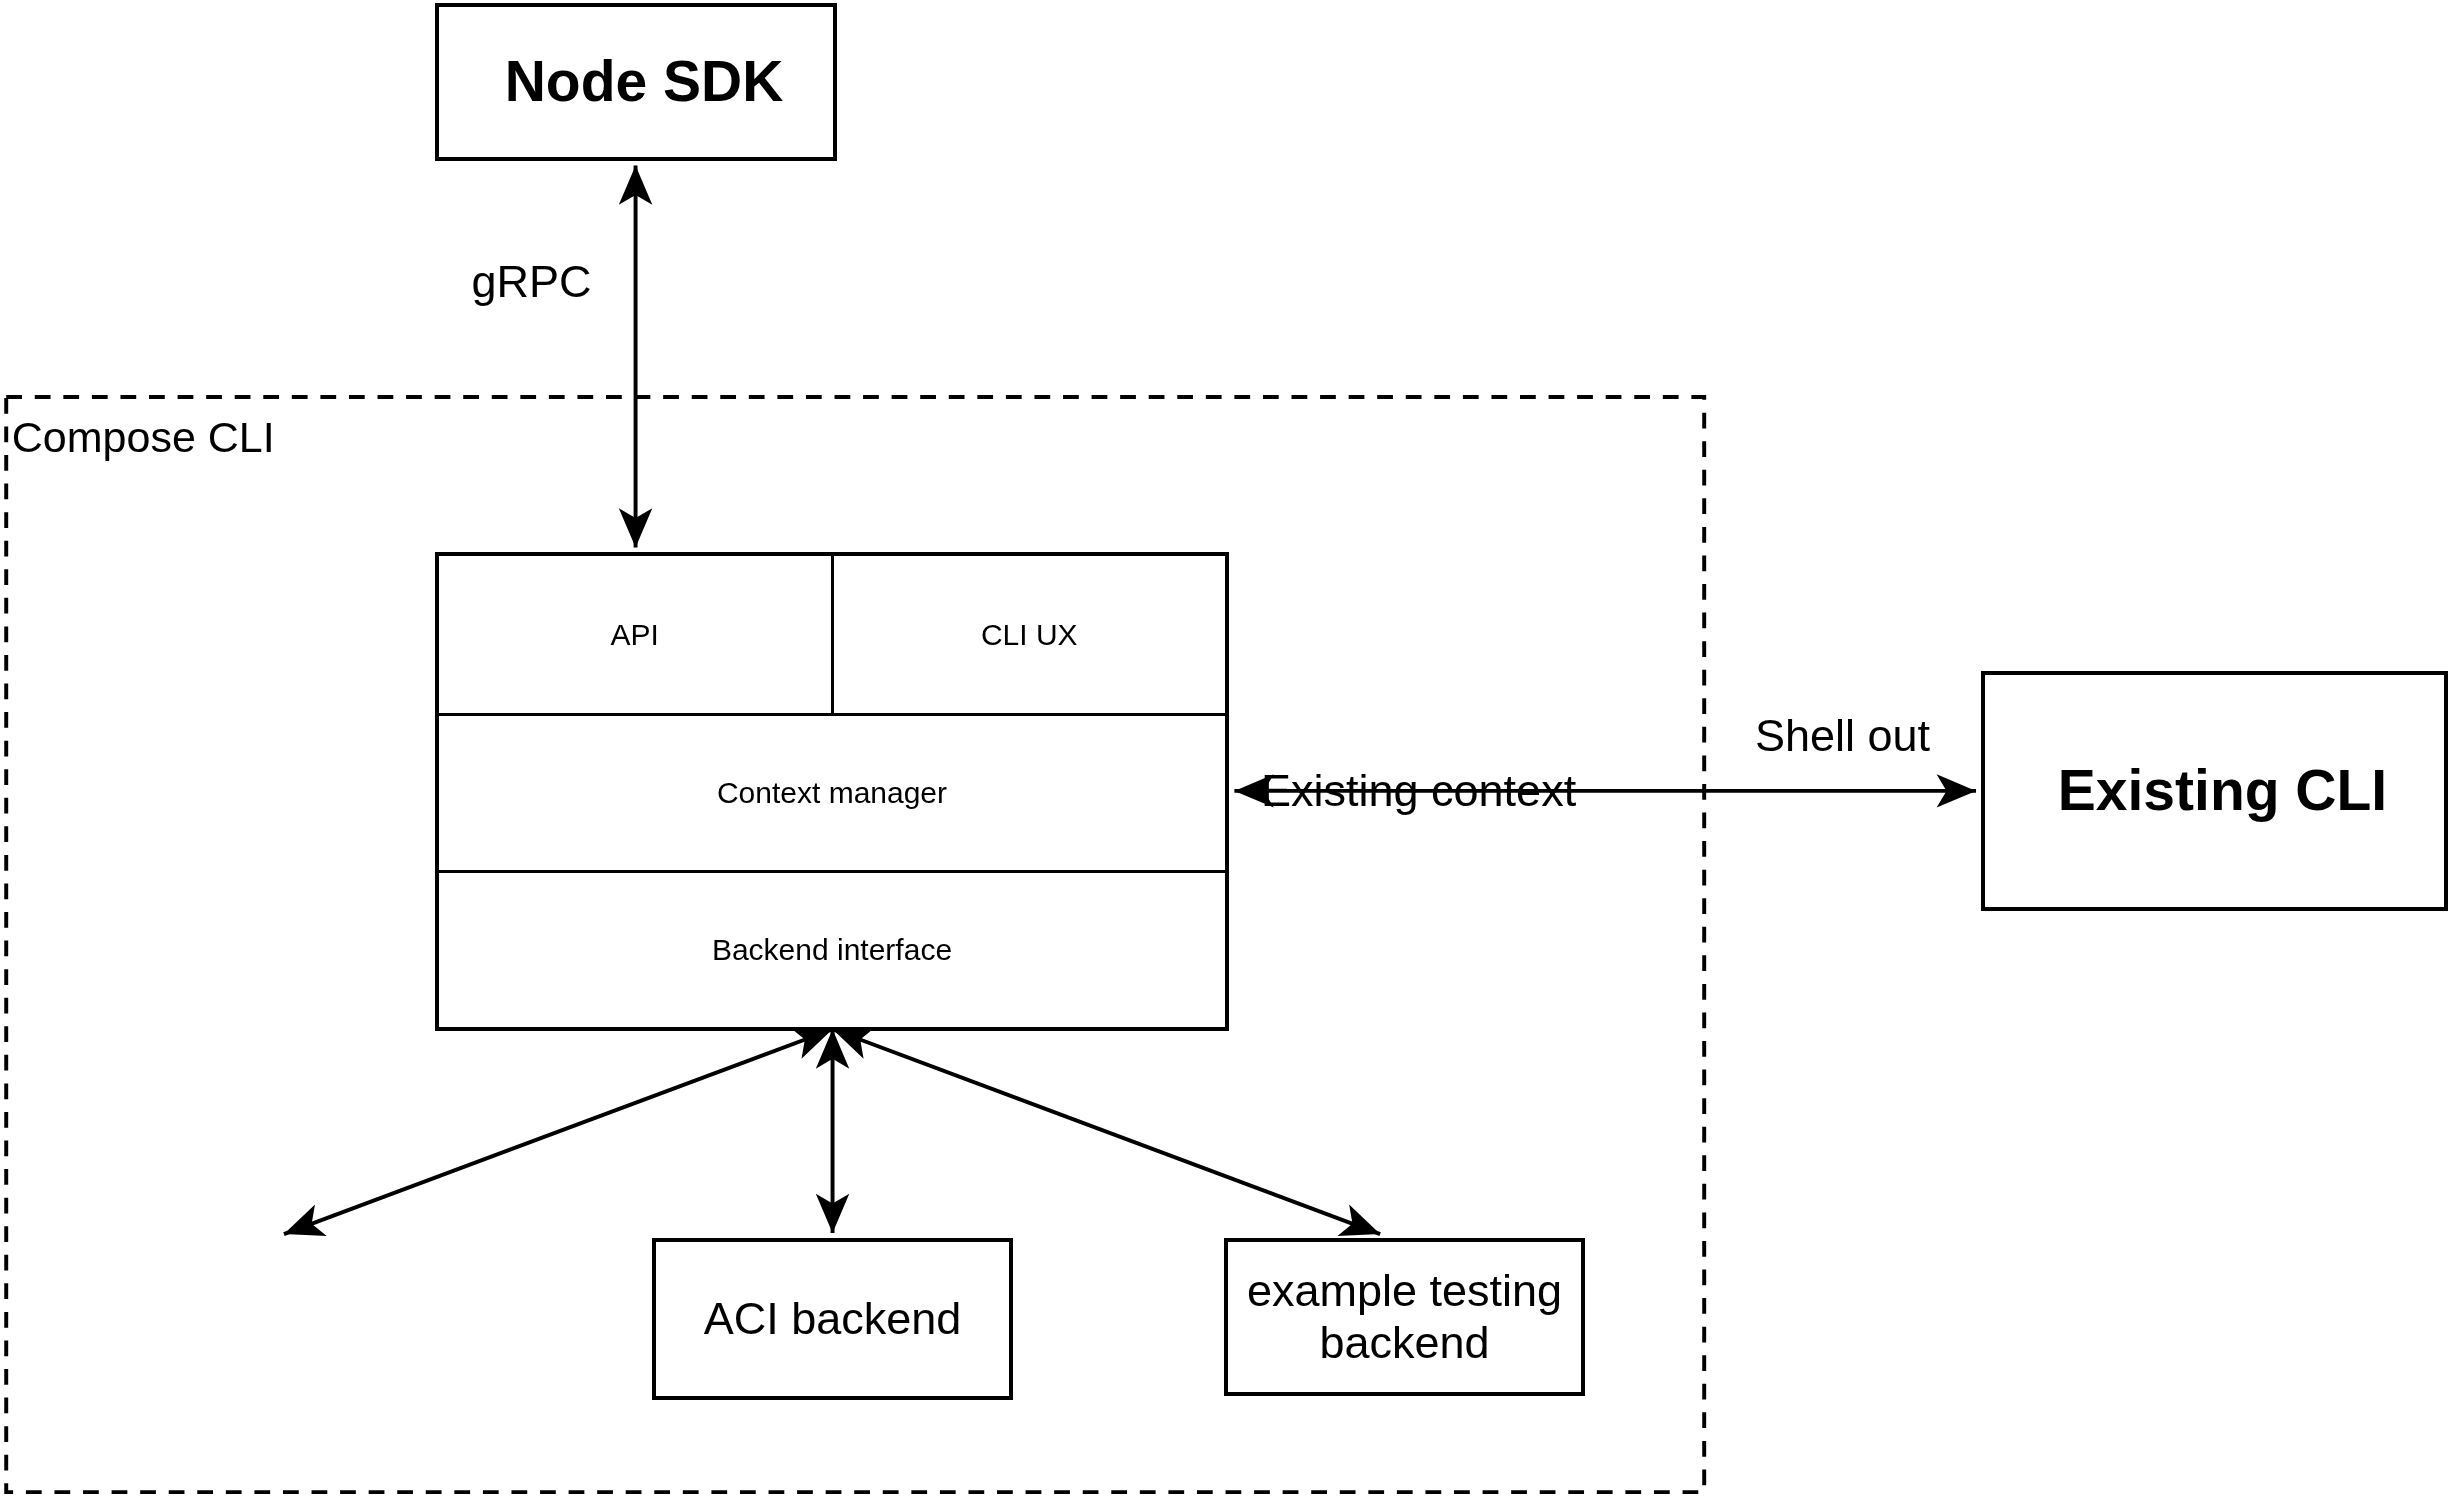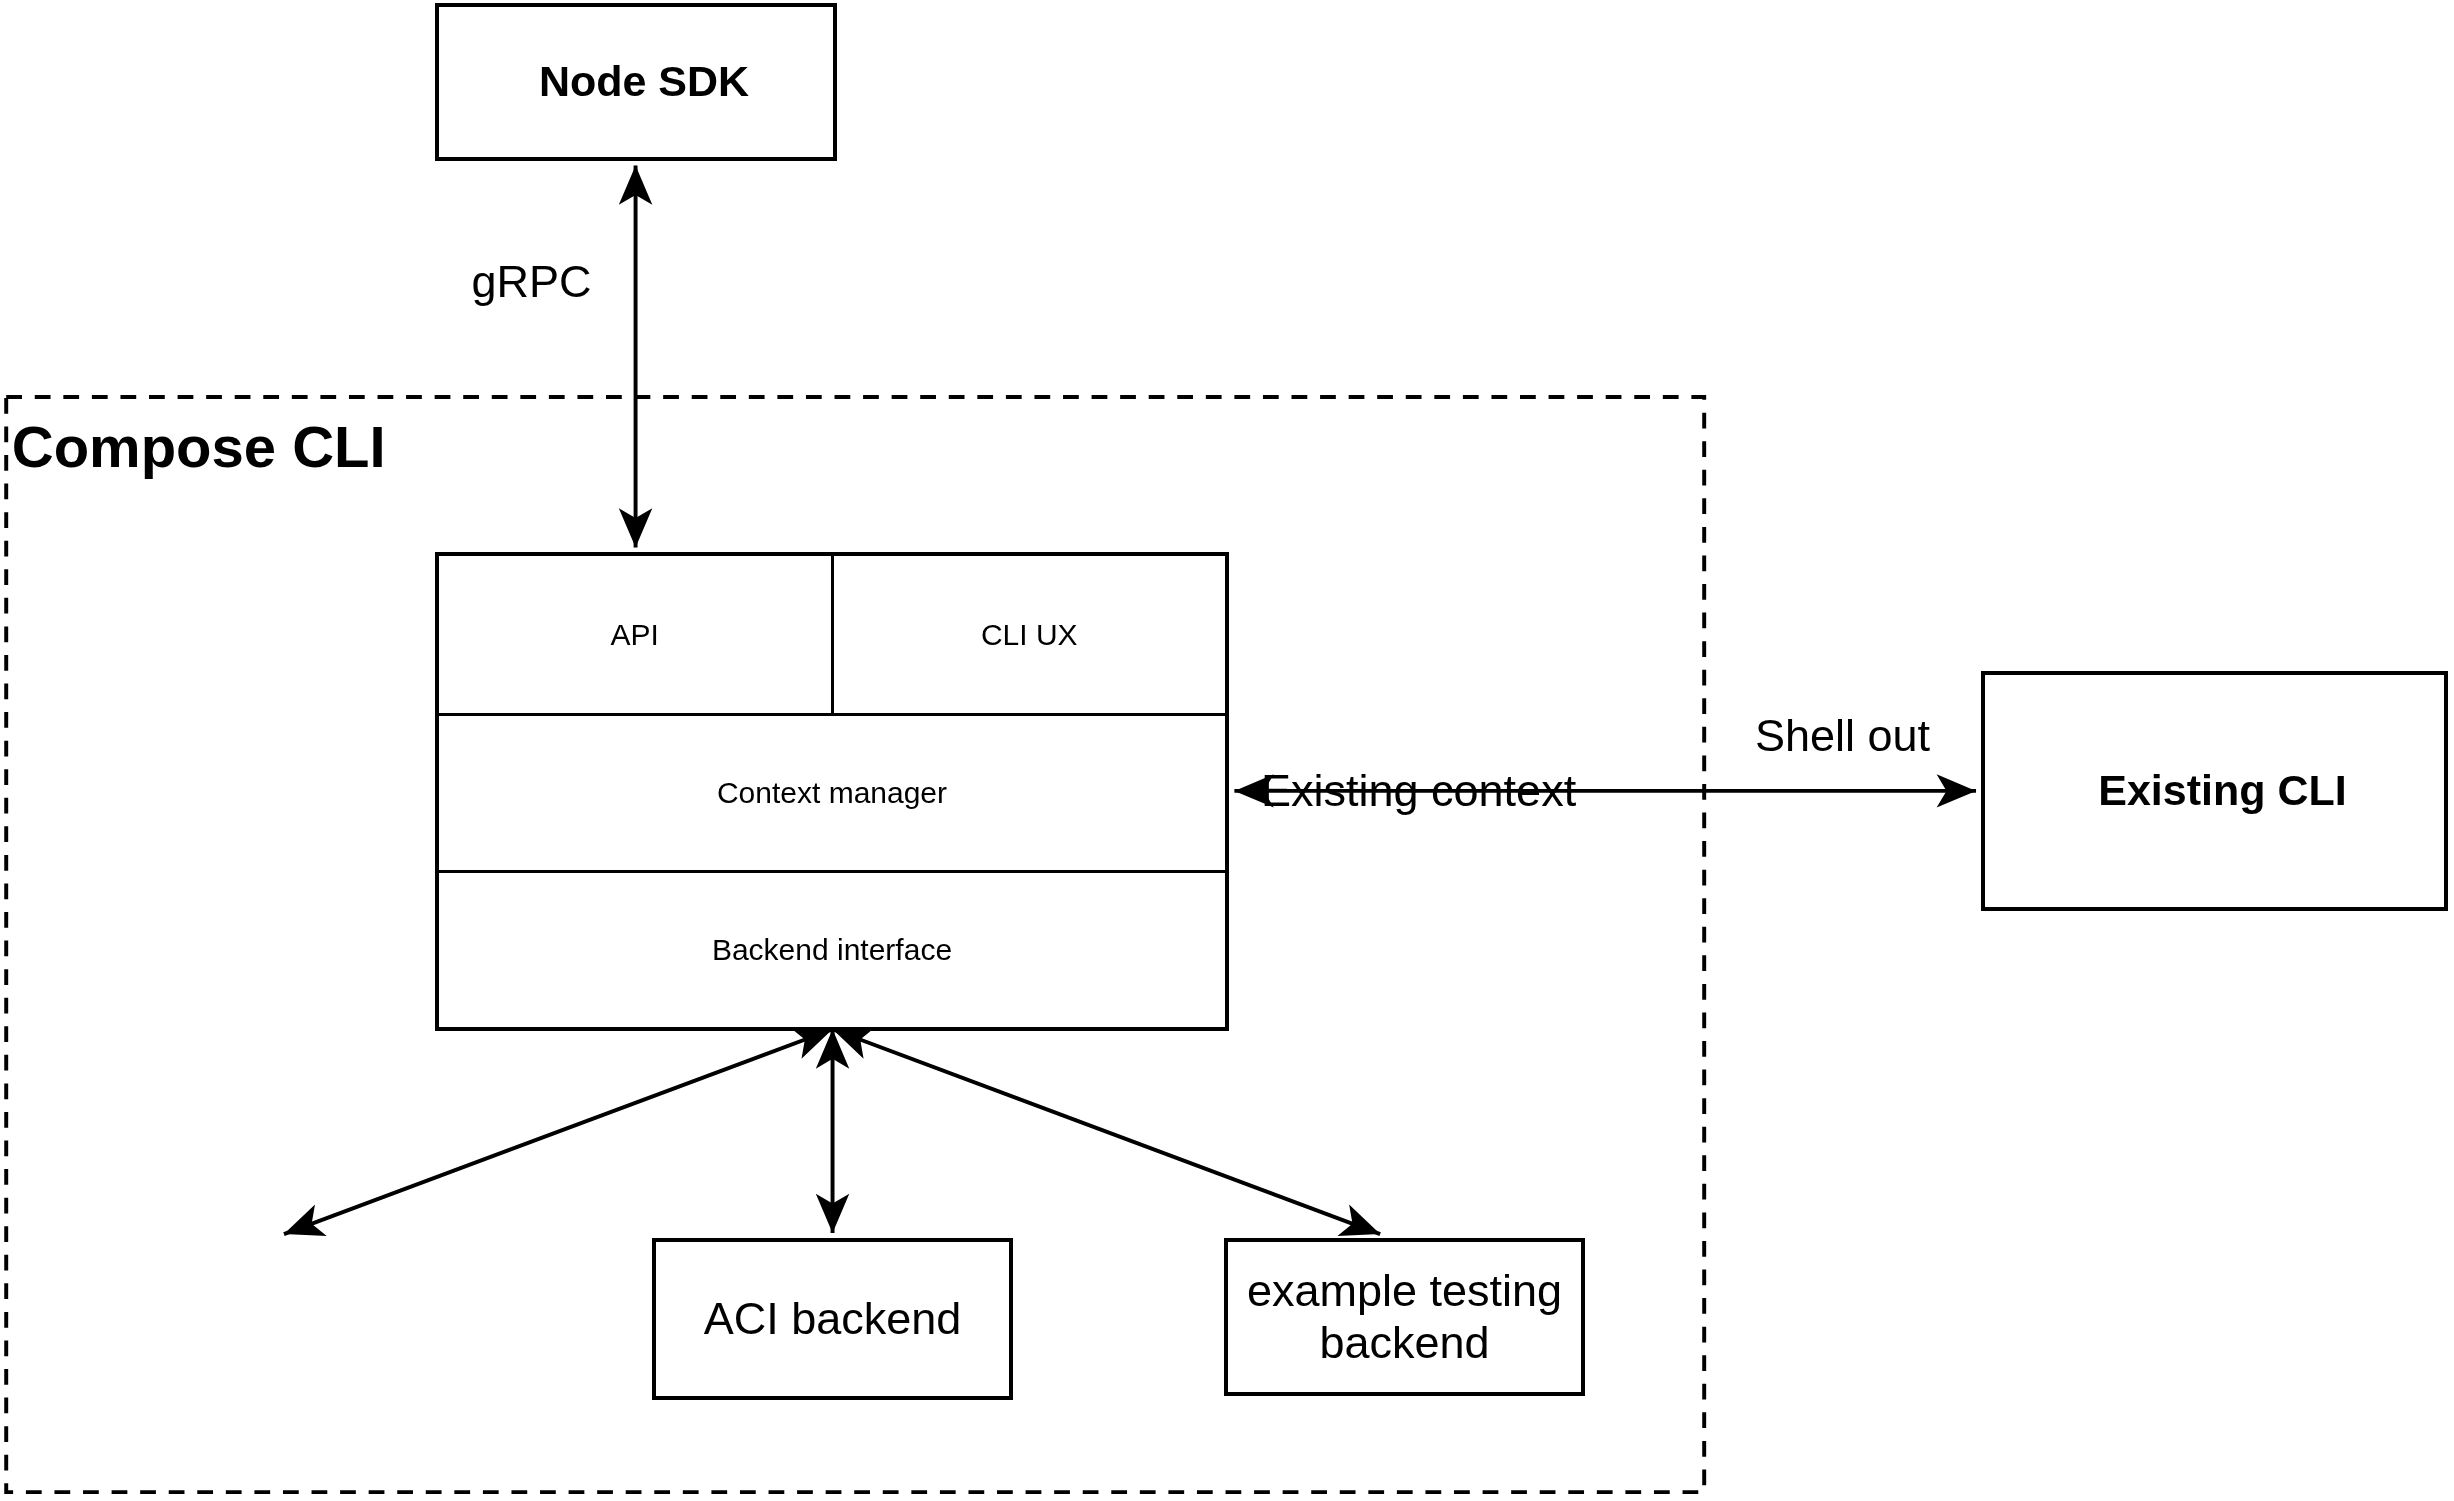--- a/index.html
+++ b/index.html
@@ -32,21 +32,21 @@
     display: flex;
     align-items: center;
     justify-content: center;
     text-align: center;
     font-size: 45px;
     line-height: 1.15;
     z-index: 2;
   }
   .box.bold {
     font-weight: bold;
-    font-size: 43px;
+    font-size: 57px;
     padding-left: 16px;
   }
   
   .node-sdk   { left: 435px; top: 3px;    width: 402px; height: 158px; }
   
   .existing-cli { left: 1981px; top: 671px; width: 467px; height: 240px; }
   
   .ecs-backend     { left: 79px;   top: 1239px; width: 363px; height: 158px; }
   .aci-backend     { left: 652px;  top: 1238px; width: 361px; height: 162px; }
   .example-backend { left: 1224px; top: 1238px; width: 361px; height: 158px; padding: 0 1px; }
@@ -85,22 +85,22 @@
   }
 
   
   .label {
     position: absolute;
     font-size: 45px;
     white-space: nowrap;
     z-index: 3;
   }
   .label.bold {
-    font-weight: bold;
-    font-size: 58px;
+    font-weight: normal;
+    font-size: 43px;
   }
   .compose-cli-label    { left: 11.8px;   top: 413px; }
   .grpc-label           { left: 433px;  top: 256px; width: 197px; text-align: center; }
   .existing-context-label { left: 1261px; top: 720px; width: 335px; text-align: left; margin-top: 45px; }
   .shell-out-label      { left: 1734px; top: 710px; width: 217px; text-align: center; }
 </style>
 </head>
 <body>
 
 <div id="canvas">

